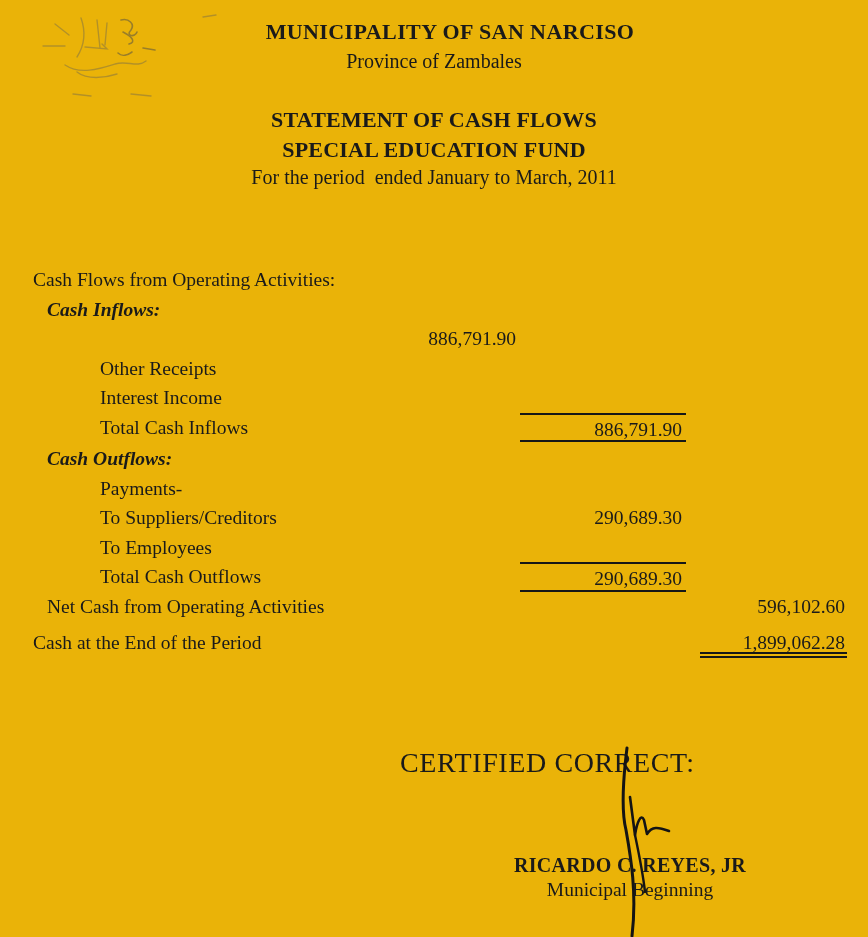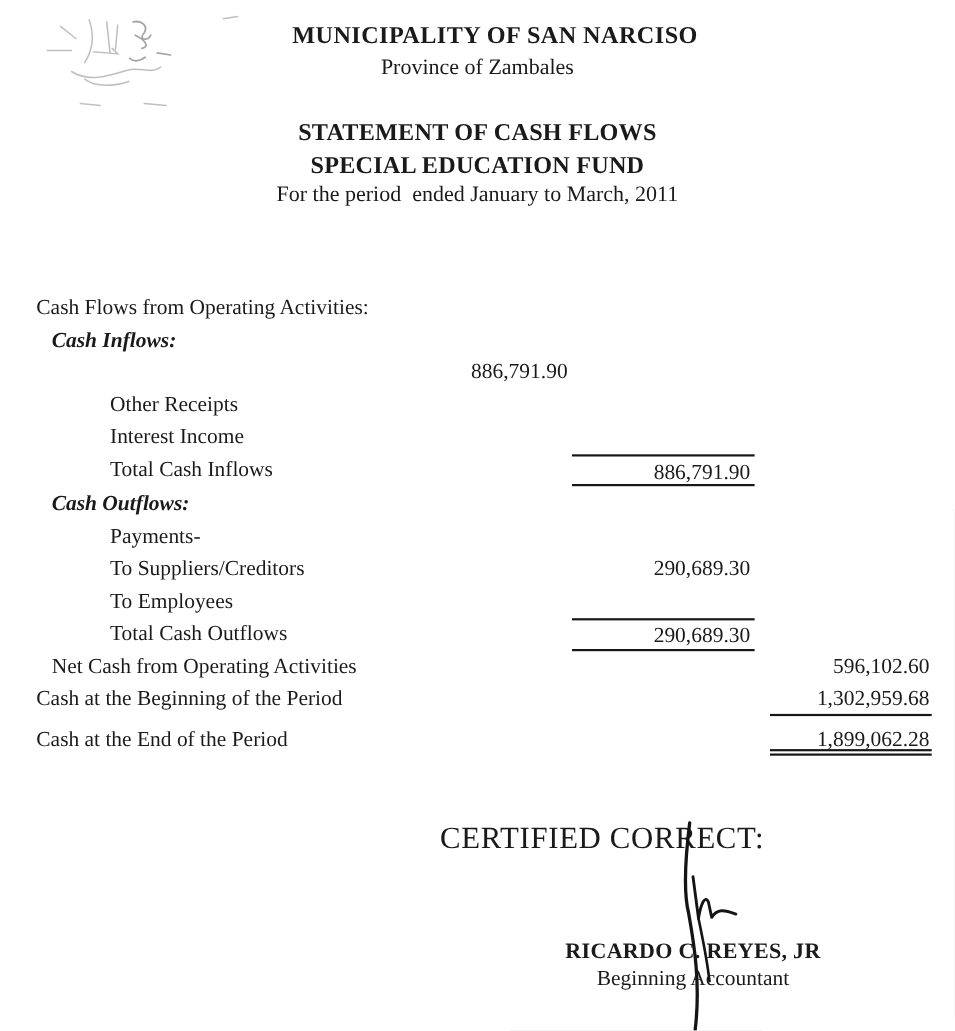--- a/index.html
+++ b/index.html
@@ -1,19 +1,19 @@
 <!DOCTYPE html>
 <html><head>
 <meta charset="utf-8">
 <style>
   html,body{margin:0;padding:0;background:#e8e8e8;}
   .page{
     position:relative;
     width:868px;height:937px;
-    background:#ffffff;
+    background:#eab308;
     font-family:"Liberation Serif","DejaVu Serif",serif;
     color:#1a1a1a;
     overflow:hidden;
     margin:0 auto;
   }
   
   .hline{position:absolute;left:0;width:100%;text-align:center;white-space:pre;}
   .org   {top:19px; font-size:22px;font-weight:700;letter-spacing:.4px;padding-left:16px;}
   .sub   {top:50px; font-size:20px;}
   .title1{top:107px;font-size:22px;font-weight:700;letter-spacing:.2px;padding-right:74px;}
@@ -155,26 +155,20 @@
         <div class="cell amt c3"></div>
     </div>
 
     <div class="row">
       <div class="cell label lvl1 b">Net Cash from Operating Activities</div>
       <div class="cell amt c2"></div>
         <div class="cell"></div>
       <div class="cell amt c3">596,102.60</div>
     </div>
 
-    <div class="row">
-      <div class="cell label b">Cash at the Beginning of the Period</div>
-      <div class="cell amt c2"></div>
-        <div class="cell"></div>
-      <div class="cell amt c3 rb">1,302,959.68</div>
-    </div>
 
     <div class="row sp7">
       <div class="cell label b">Cash at the End of the Period</div>
       <div class="cell amt c2"></div>
         <div class="cell"></div>
       <div class="cell amt c3 b rbd">1,899,062.28</div>
     </div>
 
   </div>
 
@@ -183,16 +177,16 @@
   <svg class="sig-svg" width="95" height="195" viewBox="0 0 95 195">
     <g fill="none" stroke="#141414" stroke-linecap="round" stroke-linejoin="round">
       <path d="M32,6 C28,38 26,68 31,88 C36,116 42,152 37,194" stroke-width="3"></path>
       <path d="M35,55 L40,93 C42,80 46,71 49,78 L52,92 C57,84 63,85 74,89" stroke-width="2.6"></path>
       <path d="M40,93 C44,112 48,132 50,150" stroke-width="2.4"></path>
     </g>
   </svg>
 
   <div class="nameblock">
     <div class="signatory">RICARDO C. REYES, JR</div>
-    <div class="signatory-title">Beginning Accountant</div>
+    <div class="signatory-title">Municipal Beginning</div>
   </div>
 
 </div>
 
 </body></html>

